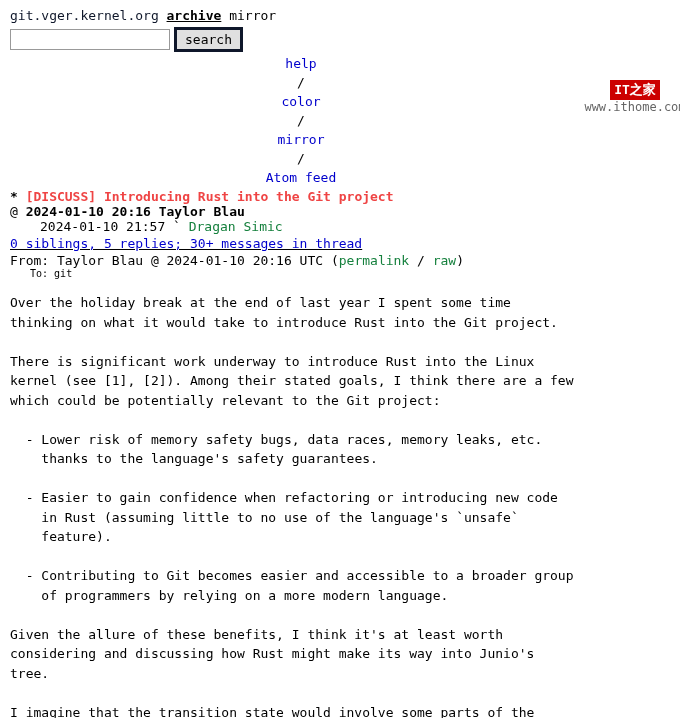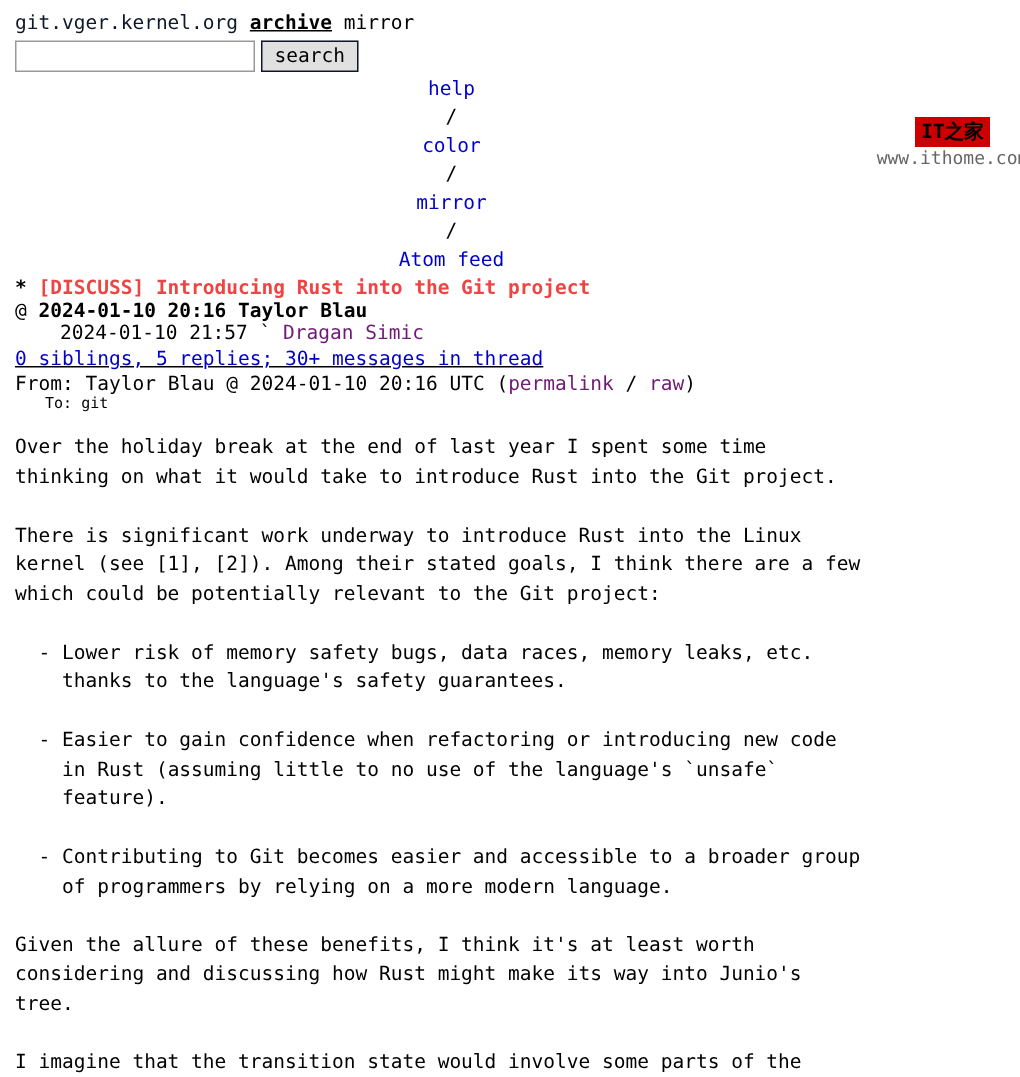--- a/index.html
+++ b/index.html
@@ -44,21 +44,21 @@
       padding: 2px 4px;
       font-size: 13px;
       font-family: monospace;
     }
     #search-button {
       padding: 2px 8px;
       font-size: 13px;
       font-family: monospace;
       cursor: pointer;
       background: #e0e0e0;
-      border: 1px solid #0f172a;
+      border: 3px solid #0f172a;
     }
     #nav-links {
       display: flex;
       align-items: center;
       gap: 4px;
       font-size: 13px;
       margin-top: 4px;
       flex-direction: column;
     }
     #nav-links a {
@@ -114,21 +114,21 @@
       font-size: 10px;
       margin-left: 20px;
     }
     .body-text {
       font-size: 13px;
       margin-top: 14px;
       line-height: 1.5;
       white-space: pre-wrap;
     }
     a {
-      color: #701a75;
+      color: #15803d;
       text-decoration: none;
     }
   </style>
 </head>
 <body>
 
 <div id="header">
   <div id="header-left">
     <div id="site-title">
       <a href="#">git.vger.kernel.org</a><span> <span class="archive">archive</span></span><span> mirror</span>
@@ -141,21 +141,21 @@
       <a href="#">help</a>
       <span class="separator">/</span>
       <a href="#">color</a>
       <span class="separator">/</span>
       <a href="#">mirror</a>
       <span class="separator">/</span>
       <a href="#">Atom feed</a>
     </div>
   </div>
   <div id="logo">
-    <div style="background:#cc0000;color:#000000;font-weight:bold;font-size:13px;padding:1px 4px;font-family:monospace;">IT之家</div>
+    <div style="background:#cc0000;color:#ffffff;font-weight:bold;font-size:13px;padding:1px 4px;font-family:monospace;">IT之家</div>
     <div style="font-size:12px;color:#666;margin-top:0;font-family:monospace;">www.ithome.com</div>
   </div>
 </div>
 
 <div id="main">
   <div class="subject-line">
     <span>* </span><a href="#">[DISCUSS] Introducing Rust into the Git project</a>
   </div>
   <div class="meta-line">
     <span>@ </span><span class="bold">2024-01-10 20:16</span> <span class="bold">Taylor Blau</span>

